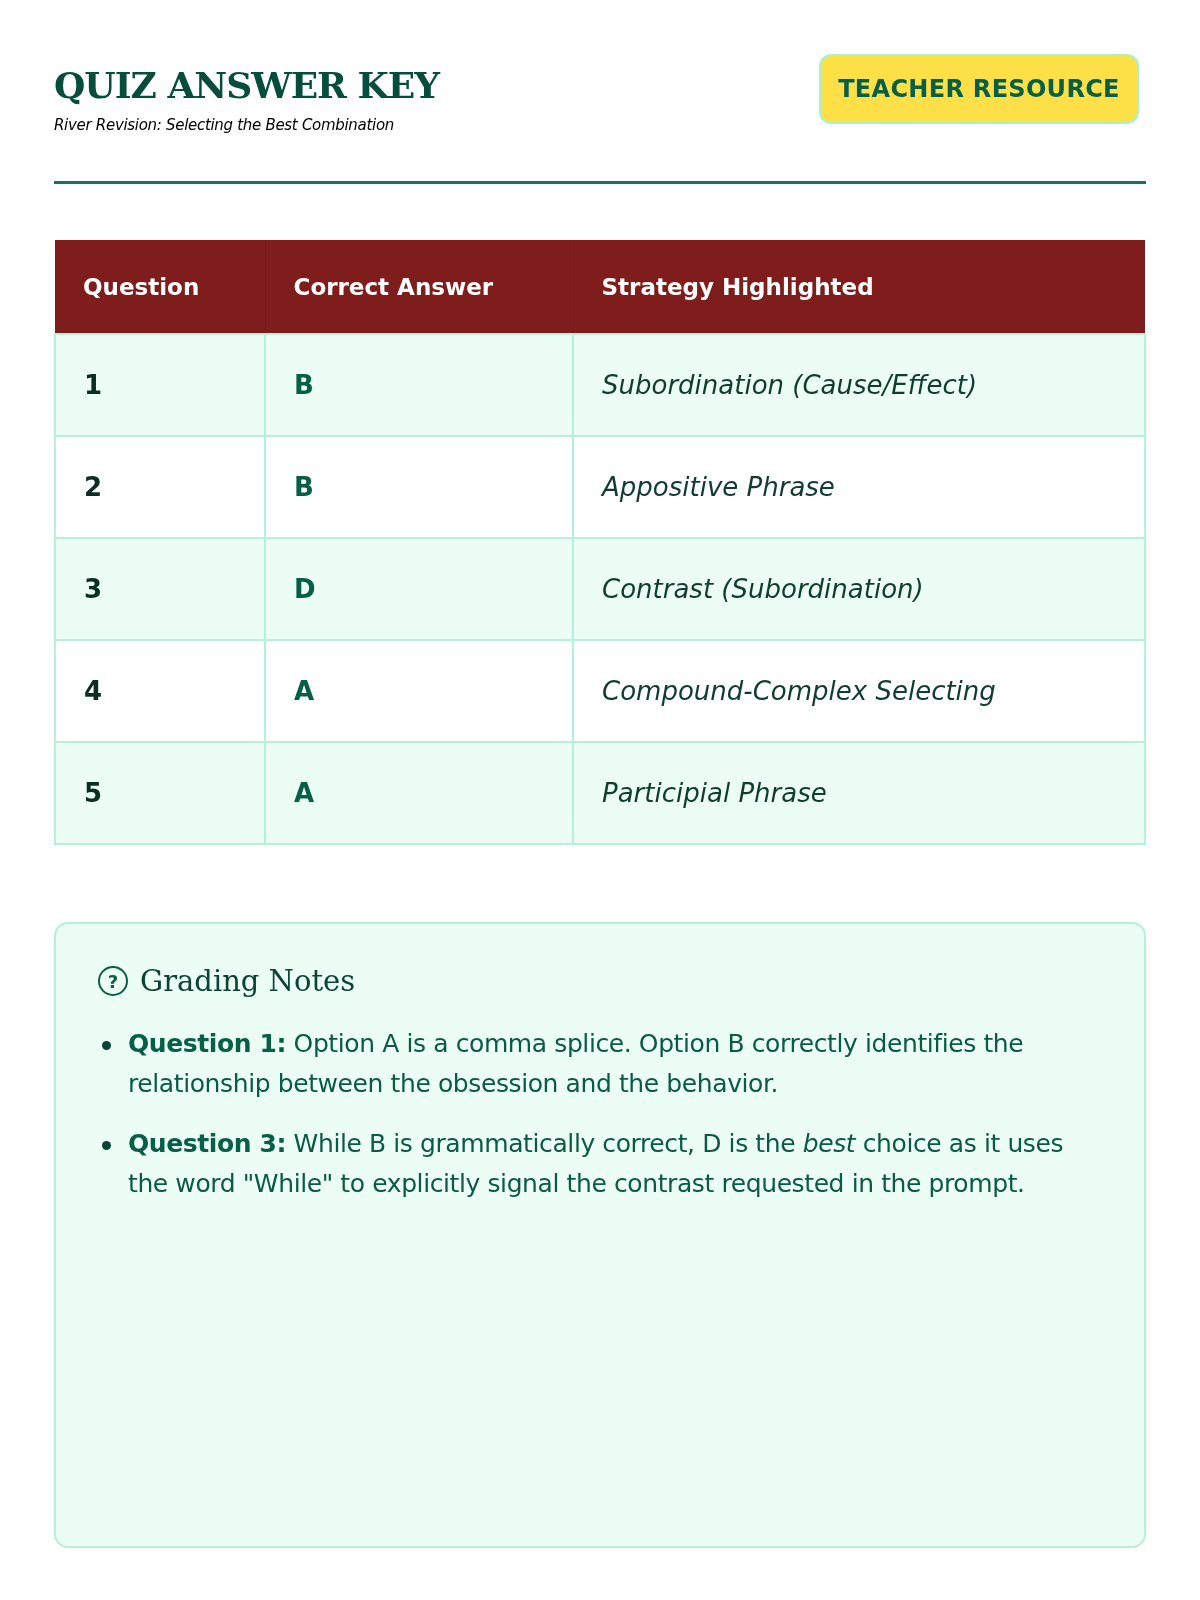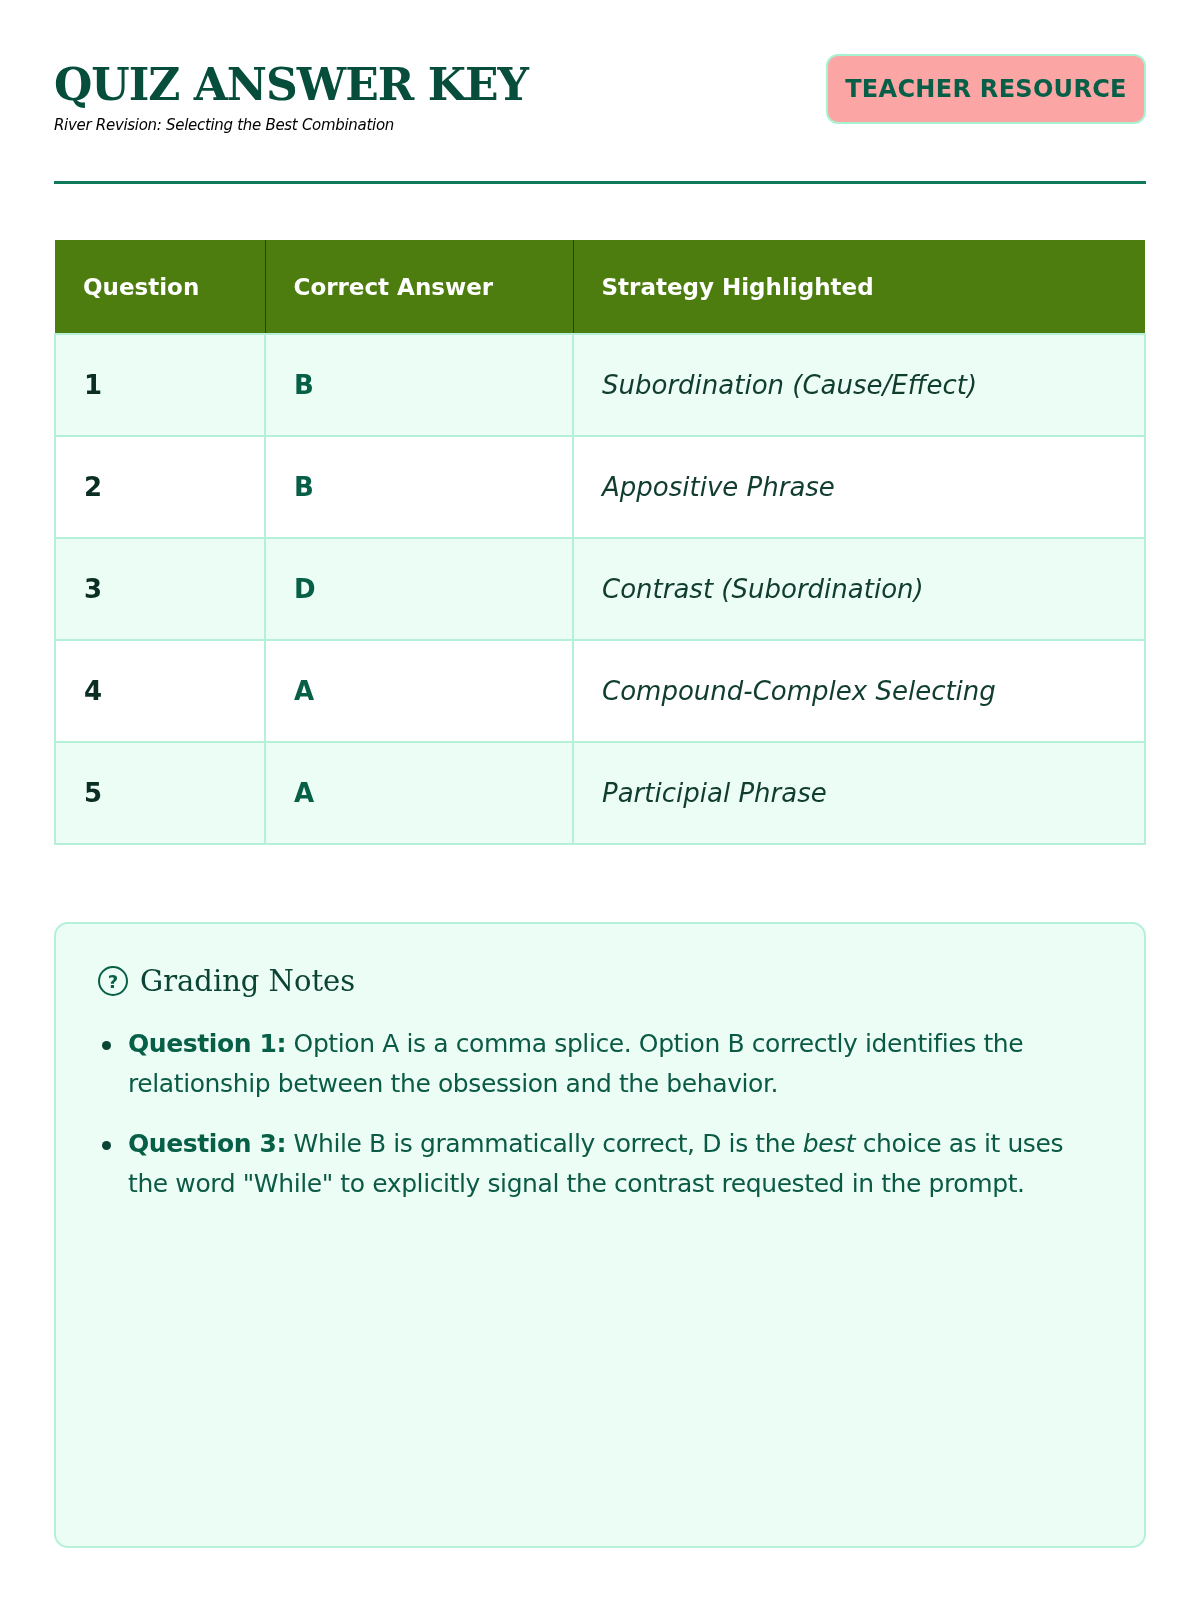--- a/index.html
+++ b/index.html
@@ -1,26 +1,26 @@
 <!DOCTYPE html>
 <html><head>
   <meta charset="utf-8">
   <style>
     * { box-sizing: border-box; margin: 0; padding: 0; }
     html, body { width: 1200px; height: 1600px; background: #ffffff; }
     body { font-family: "DejaVu Sans", sans-serif; color: #0b4f3c; position: relative; }
 
     .header { position: absolute; left: 54px; top: 54px; width: 1092px; height: 130px; }
-    .title { font-family: "DejaVu Serif", serif; font-weight: bold; font-size: 44px; color: #064e3b; letter-spacing: -1px; line-height: 62px; }
+    .title { font-family: "DejaVu Serif", serif; font-weight: bold; font-size: 36px; color: #064e3b; letter-spacing: -1px; line-height: 62px; }
     .subtitle { font-family: "DejaVu Sans", sans-serif; font-style: italic; font-size: 15px; color: #000000; margin-top: 0px; letter-spacing: -0.3px; }
-    .badge { position: absolute; right: 0; top: 0; width: 320px; height: 70px; background: #fca5a5; border: 2px solid #a7f3d0; border-radius: 12px; display: flex; align-items: center; justify-content: center; font-weight: bold; font-size: 24px; color: #065f46; letter-spacing: 0.3px; }
+    .badge { position: absolute; right: 7px; top: 0; width: 320px; height: 70px; background: #fde047; border: 2px solid #a7f3d0; border-radius: 12px; display: flex; align-items: center; justify-content: center; font-weight: bold; font-size: 24px; color: #065f46; letter-spacing: 0.3px; }
     .rule { position: absolute; left: 54px; top: 181px; width: 1092px; height: 3px; background: #0f7a5a; }
 
     table.key { position: absolute; left: 54px; top: 240px; width: 1092px; border-collapse: collapse; }
-    table.key th { background: #4d7c0f; color: #ffffff; font-weight: bold; font-size: 23px; text-align: left; height: 94px; padding-left: 28px; border-right: 1px solid #054c39; }
+    table.key th { background: #7f1d1d; color: #ffffff; font-weight: bold; font-size: 23px; text-align: left; height: 94px; padding-left: 28px; border-right: 1px solid #054c39; }
     table.key th:last-child { border-right: none; }
     table.key td { height: 102px; padding-left: 28px; border: 2px solid #b5f0d8; font-size: 26px; }
     table.key tr.odd td { background: #ecfdf5; }
     table.key tr.even td { background: #ffffff; }
     td.q { font-weight: bold; color: #0a2e24; width: 210px; }
     td.a { font-weight: bold; color: #065f46; width: 308px; }
     td.s { font-style: italic; color: #113d31; }
 
     .notes { position: absolute; left: 54px; top: 922px; width: 1092px; height: 626px; background: #ecfdf5; border: 2px solid #b5f0d8; border-radius: 14px; padding: 40px 40px 0 42px; }
     .notes-head { display: flex; align-items: center; gap: 12px; margin-bottom: 26px; }

